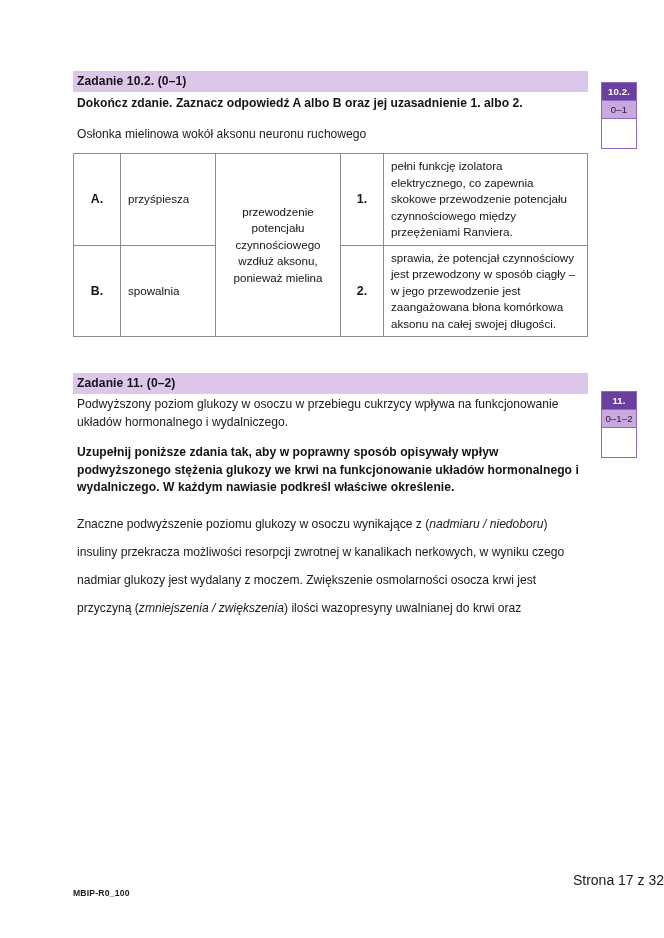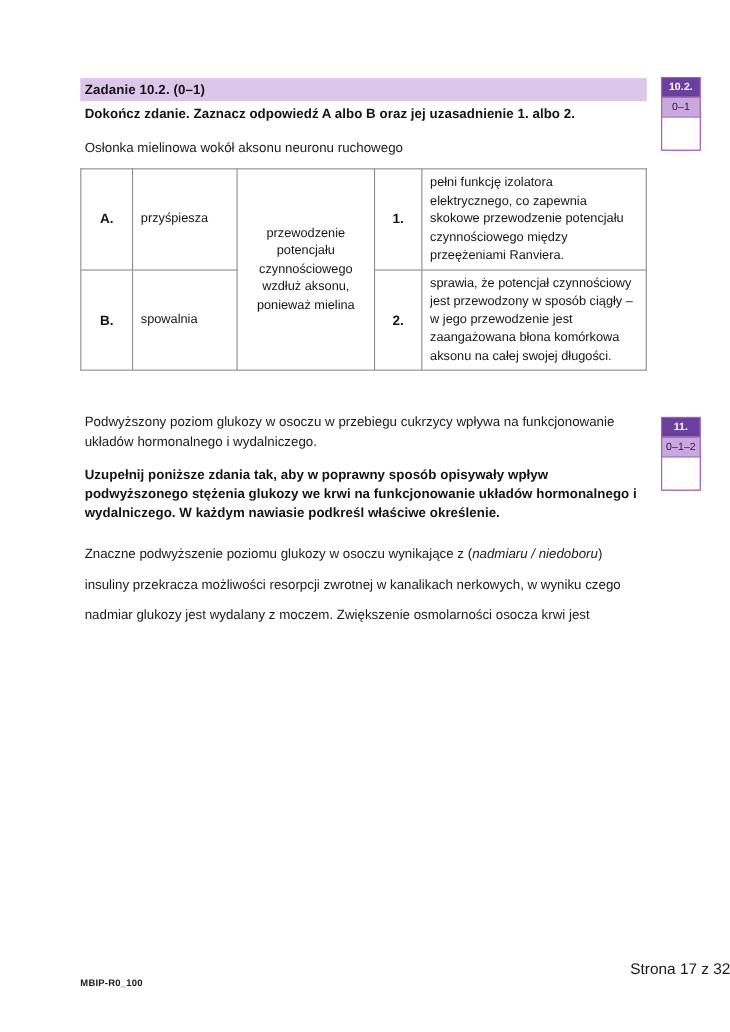--- a/index.html
+++ b/index.html
@@ -112,21 +112,22 @@
     padding-left: 4px;
   }
   .gapfill i { font-style: italic; }
 
   
   .score-box {
     position: absolute;
     width: 36px;
     border: 1px solid #8e6bc0;
     box-sizing: border-box;
-    background: #ec4899;
+    background: #1d4ed8;
+    margin-top: 12px;
   }
   .score-head {
     background: #6b3f9e;
     color: #ffffff;
     font-size: 9.6px;
     font-weight: bold;
     text-align: center;
     line-height: 17px;
     height: 17px;
     letter-spacing: 0.1px;
@@ -196,32 +197,34 @@
           <td class="c-letter">B.</td>
           <td class="c-verb">spowalnia</td>
           <td class="c-num">2.</td>
           <td class="c-just">sprawia, że potencjał czynnościowy jest przewodzony w sposób ciągły – w jego przewodzenie jest zaangażowana błona komórkowa aksonu na całej swojej długości.</td>
         </tr>
       </tbody>
     </table>
 
     <div style="height:36px;"></div>
 
+    <div class="task-bar task-bar-wide">Zadanie 11. (0–2)</div>
 
     <div class="para" style="margin-top:2px;">Podwyższony poziom glukozy w osoczu w przebiegu cukrzycy wpływa na funkcjonowanie układów hormonalnego i wydalniczego.</div>
 
     <div class="cmd-bold" style="margin-top:13px;">Uzupełnij poniższe zdania tak, aby w poprawny sposób opisywały wpływ podwyższonego stężenia glukozy we krwi na funkcjonowanie układów hormonalnego i wydalniczego. W każdym nawiasie podkreśl właściwe określenie.</div>
 
     <div class="gapfill" style="margin-top:13px;">
       <div><span>Znaczne podwyższenie poziomu glukozy w osoczu wynikające z (</span><i>nadmiaru / niedoboru</i><span>)</span></div>
 
       <div>insuliny przekracza możliwości resorpcji zwrotnej w kanalikach nerkowych, w wyniku czego</div>
 
       <div>nadmiar glukozy jest wydalany z moczem. Zwiększenie osmolarności osocza krwi jest</div>
 
+      <div><span>przyczyną (</span><i>zmniejszenia / zwiększenia</i><span>) ilości wazopresyny uwalnianej do krwi oraz</span></div>
 
     </div>
 
   </div>
 
   <div class="score-box" style="left:601px; top:70px;">
     <div class="score-head">10.2.</div>
     <div class="score-range">0–1</div>
     <div class="score-blank"></div>
   </div>

